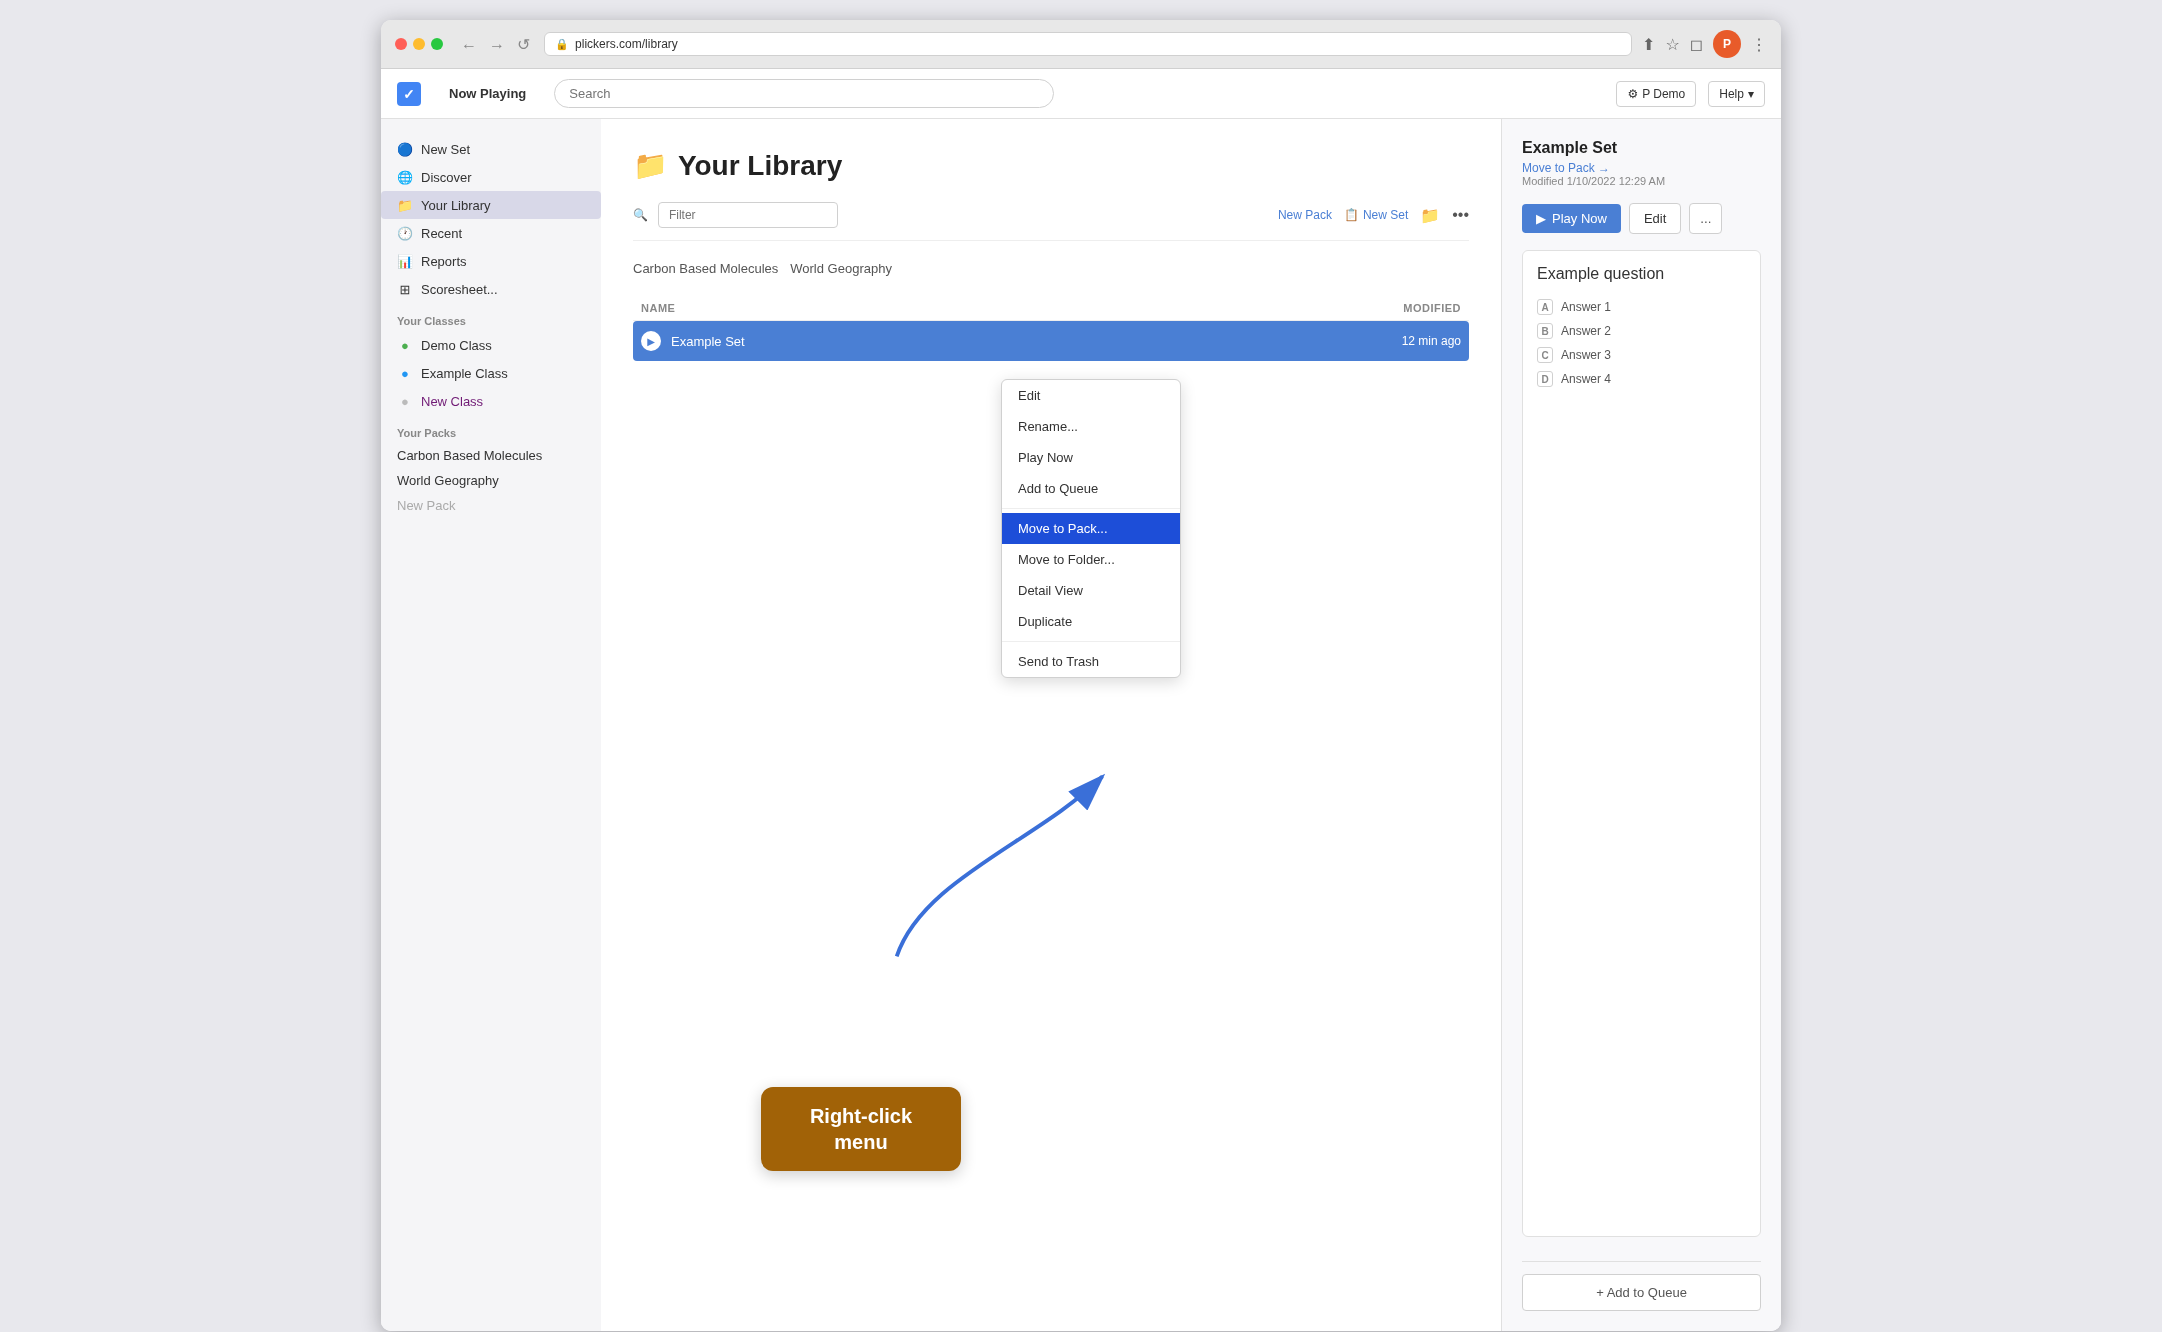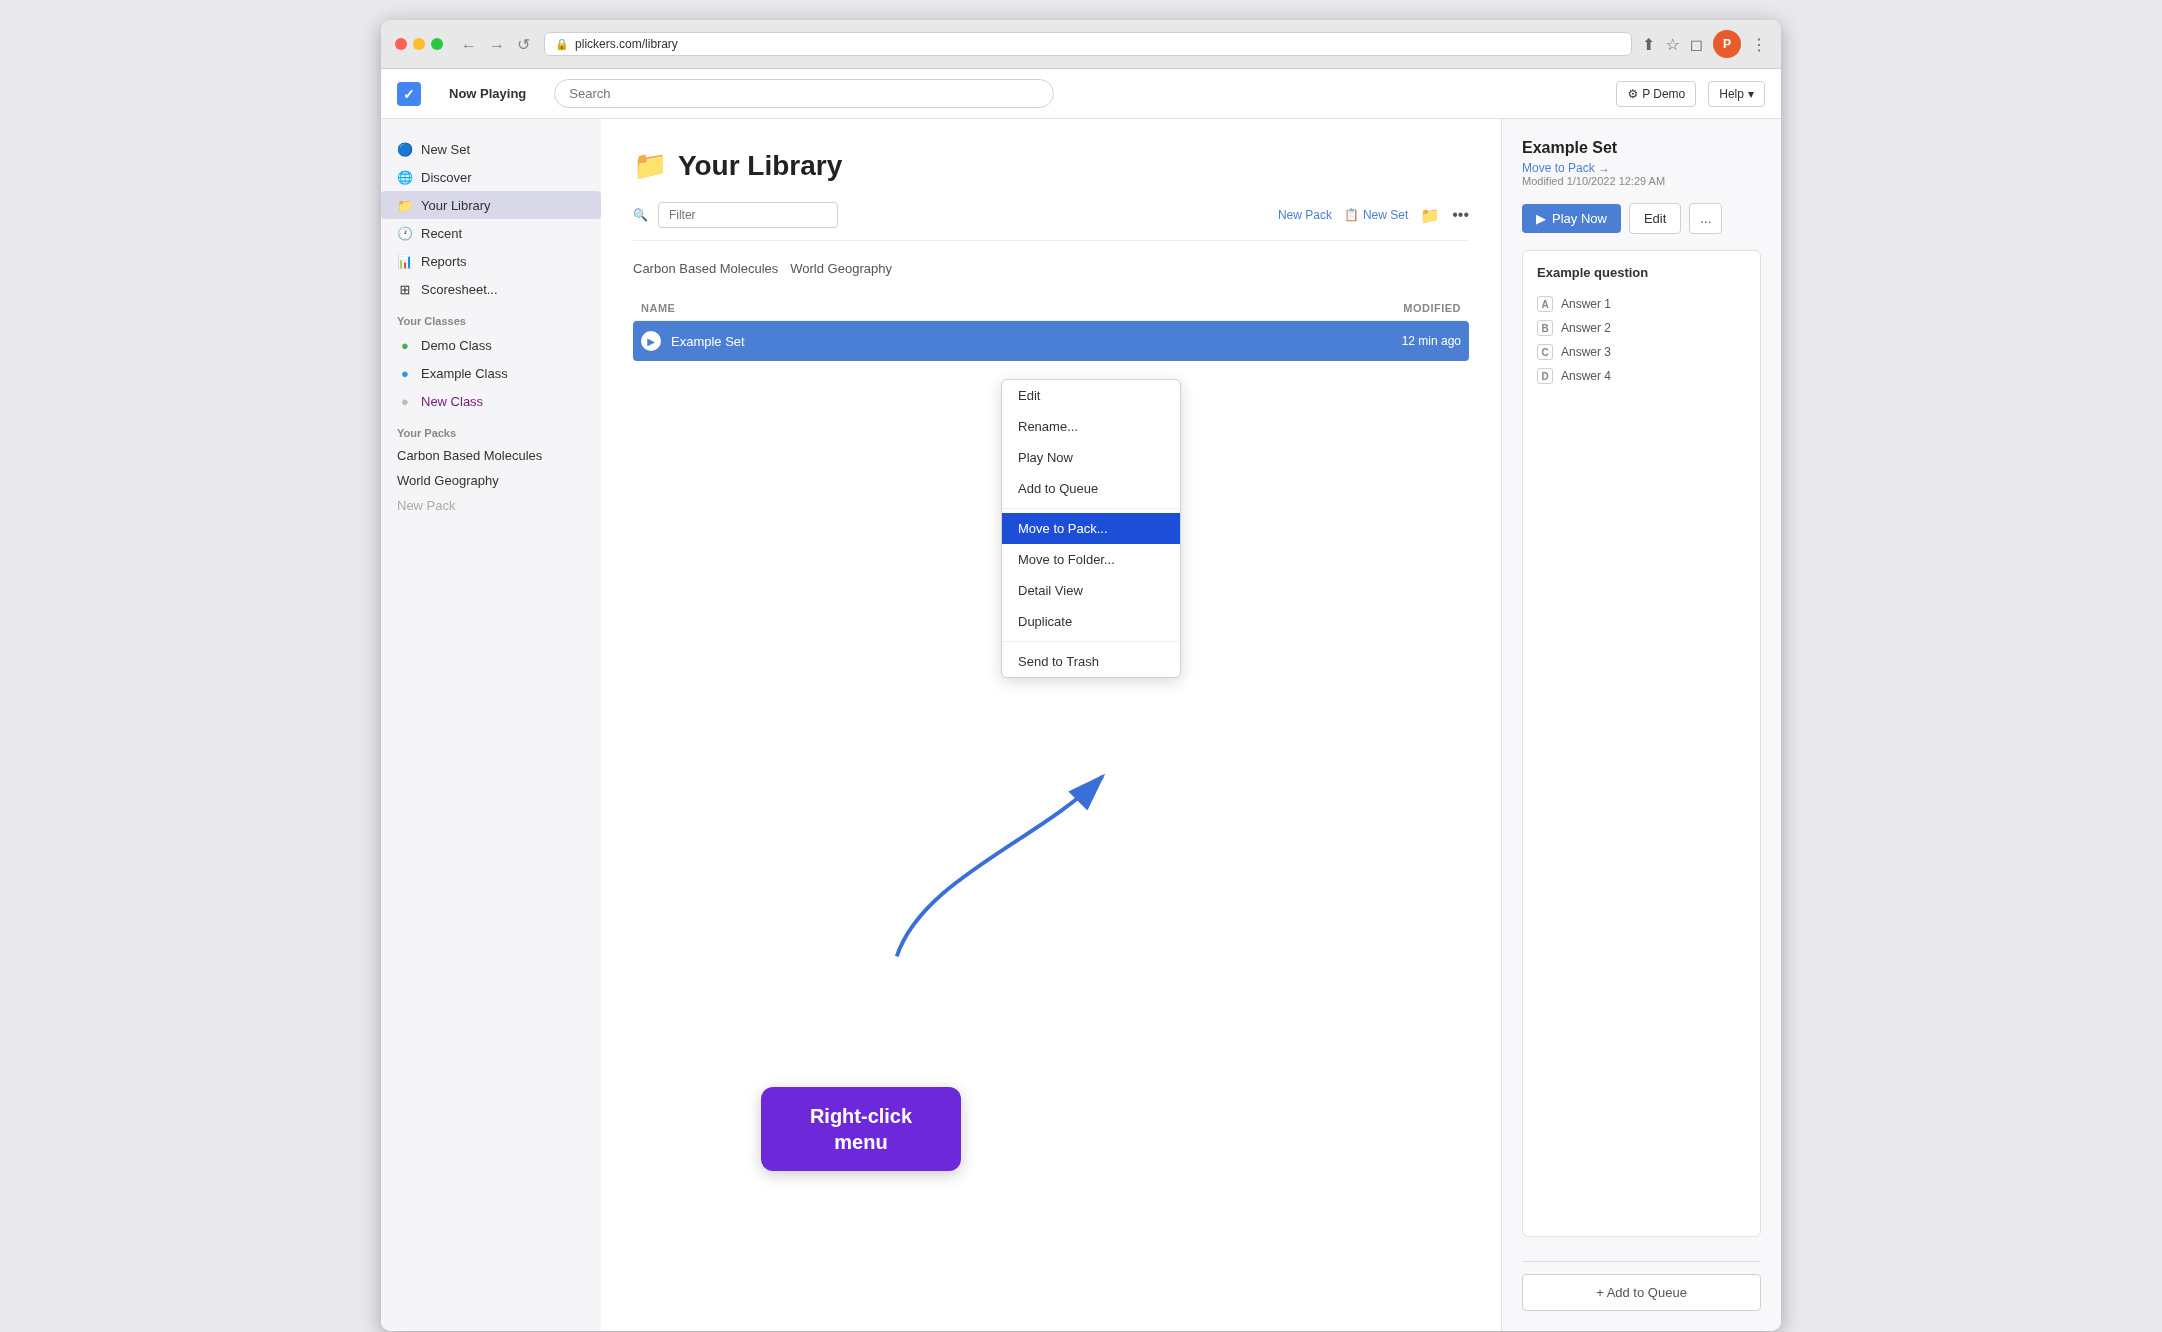--- a/index.html
+++ b/index.html
@@ -377,21 +377,21 @@
 
     .question-card {
       background: white;
       border: 1px solid #e0e0e0;
       border-radius: 6px;
       padding: 14px;
       flex: 1;
       margin-bottom: 12px;
     }
 
-    .question-title { font-size: 13px; font-weight: 700; color: #333; margin-bottom: 16px; }
+    .question-title { font-size: 16px; font-weight: 400; color: #333; margin-bottom: 16px; }
 
     .answer-option {
       display: flex;
       align-items: center;
       gap: 8px;
       margin-bottom: 8px;
       font-size: 12px;
       color: #555;
     }
     .answer-letter {
@@ -421,21 +421,21 @@
       display: flex;
       align-items: center;
       justify-content: center;
       gap: 6px;
       margin-top: auto;
     }
 
     
     .annotation-box {
       position: absolute;
-      background: #6d28d9;
+      background: #a16207;
       color: white;
       border-radius: 12px;
       padding: 16px 20px;
       font-size: 20px;
       font-weight: 700;
       text-align: center;
       line-height: 1.3;
       box-shadow: 0 4px 16px rgba(0,0,0,0.2);
     }
 

